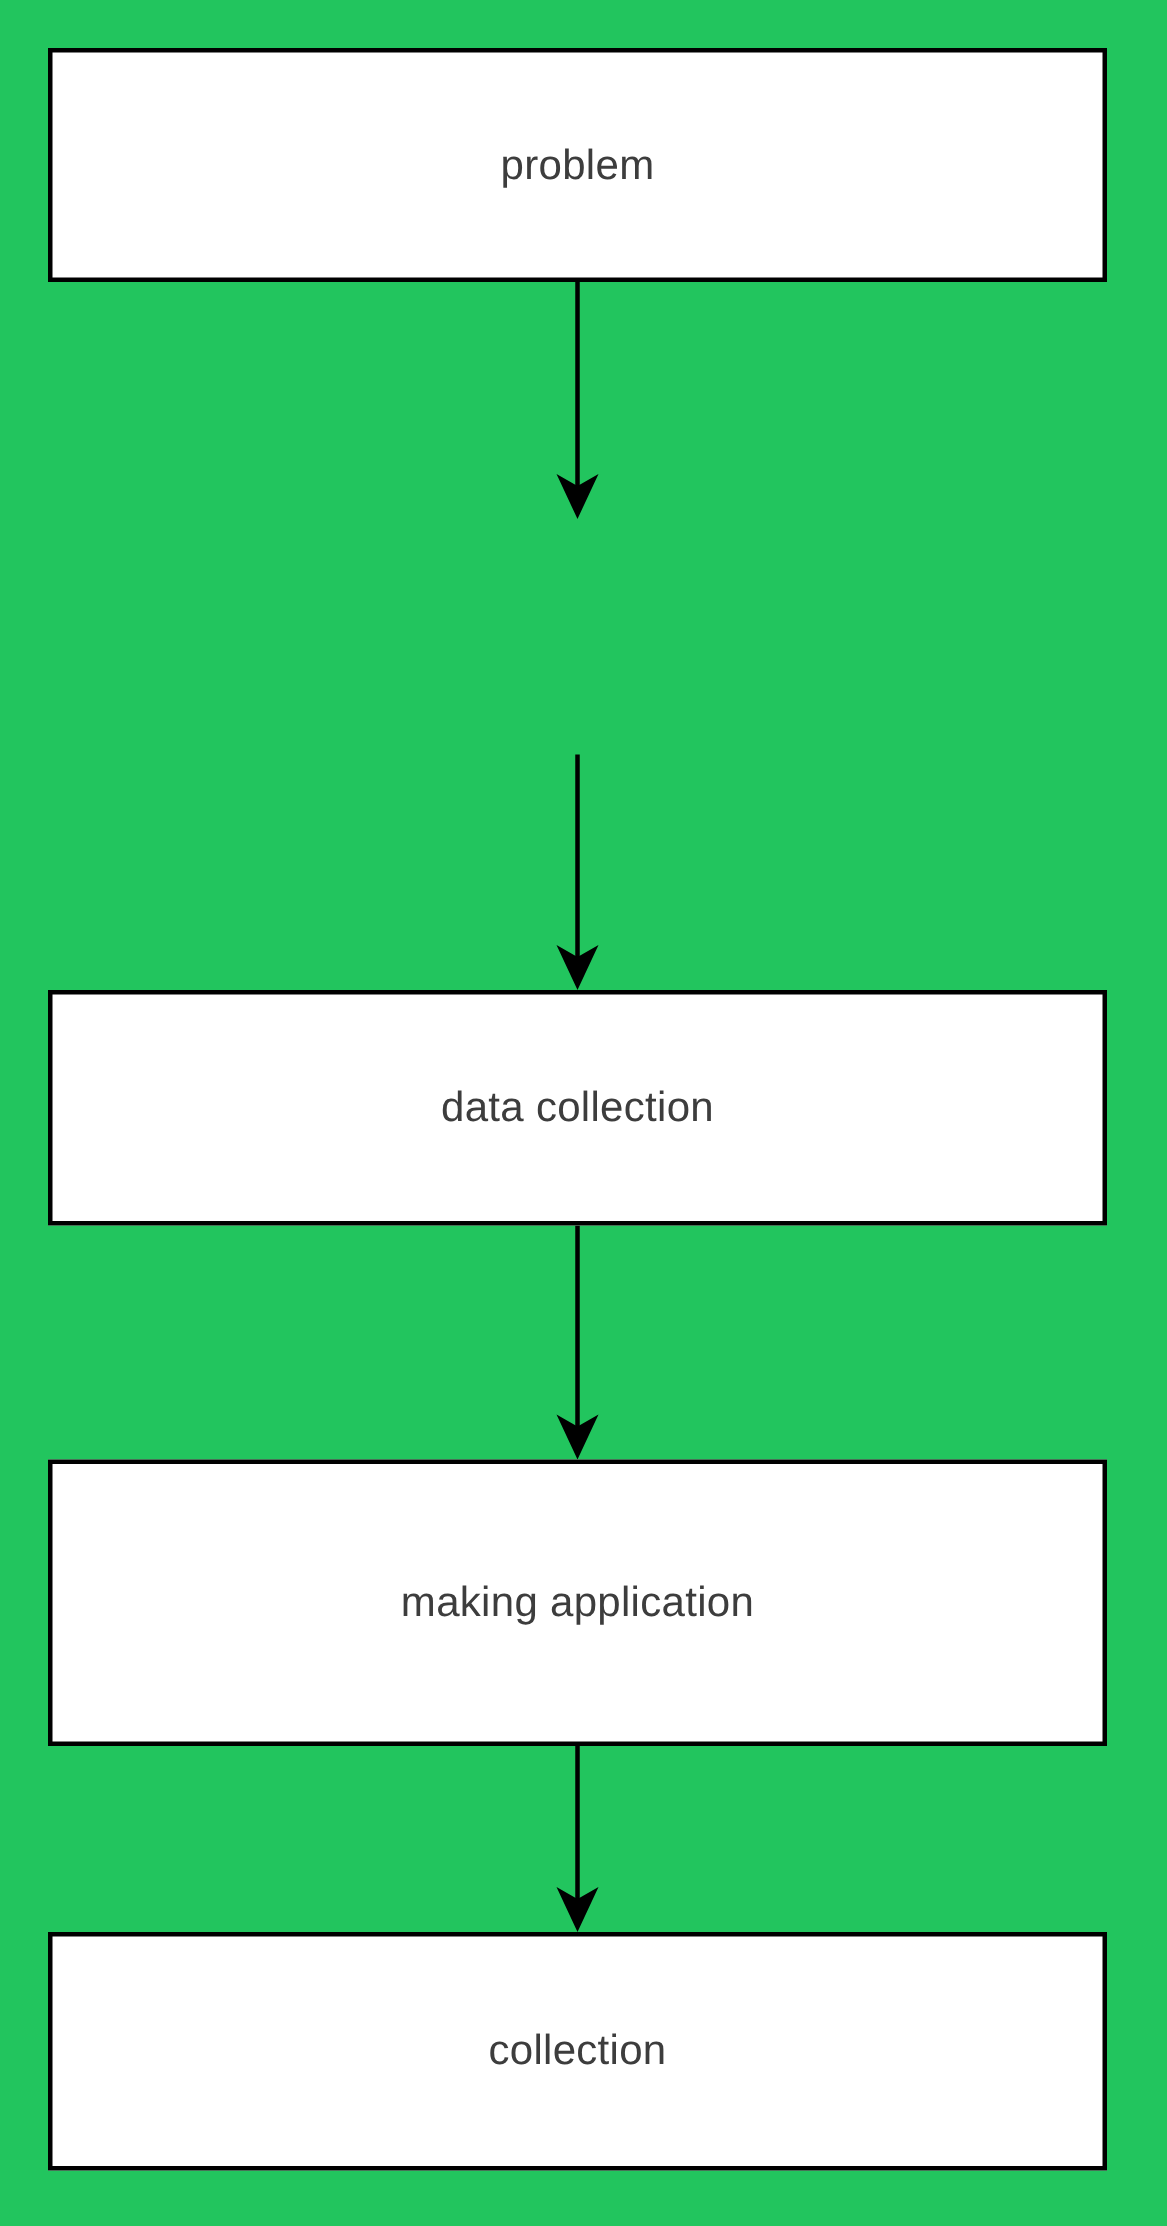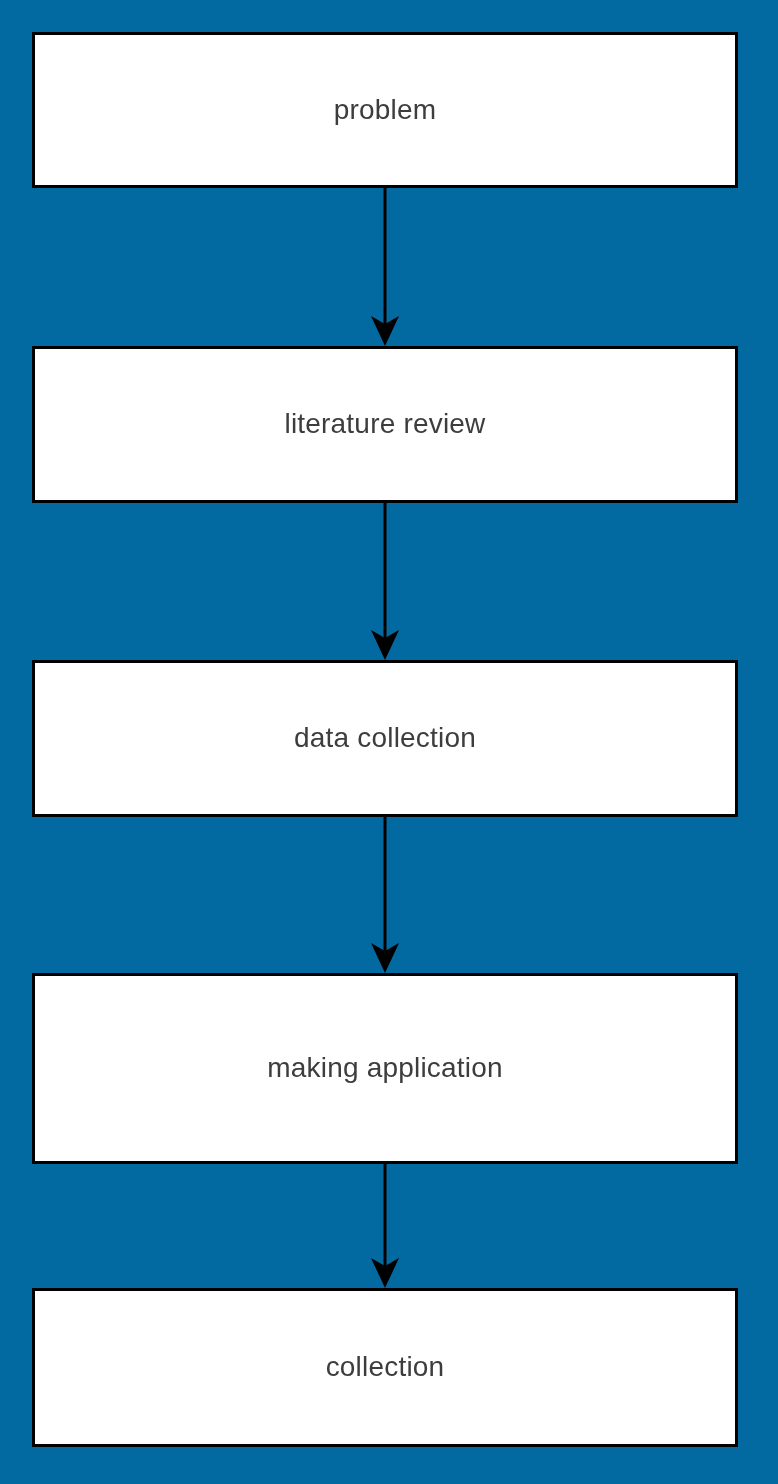--- a/index.html
+++ b/index.html
@@ -10,21 +10,21 @@
   body {
     width: 778px;
     height: 1484px;
     font-family: "Liberation Sans", "DejaVu Sans", sans-serif;
     overflow: hidden;
   }
   #flowchart {
     position: relative;
     width: 778px;
     height: 1484px;
-    background: #0369a1;
+    background: #22c55e;
   }
   .node-box {
     position: absolute;
     left: 32px;
     width: 706px;
     box-sizing: border-box;
     border: 3px solid #000000;
     background: #ffffff;
     display: flex;
     align-items: center;
@@ -82,23 +82,20 @@
     <g>
       <line class="edge-line" x1="385" y1="1130" x2="385" y2="1272"></line>
       <path class="edge-head" d="M 385 1288 L 371 1258 L 385 1266 L 399 1258 Z"></path>
     </g>
   </svg>
 
   <div class="node-box" style="top:32px; height:156px;">
     <span class="node-label">problem</span>
   </div>
 
-  <div class="node-box" style="top:346px; height:157px;">
-    <span class="node-label">literature review</span>
-  </div>
 
   <div class="node-box" style="top:660px; height:157px;">
     <span class="node-label">data collection</span>
   </div>
 
   <div class="node-box" style="top:973px; height:191px;">
     <span class="node-label">making application</span>
   </div>
 
   <div class="node-box" style="top:1288px; height:159px;">

